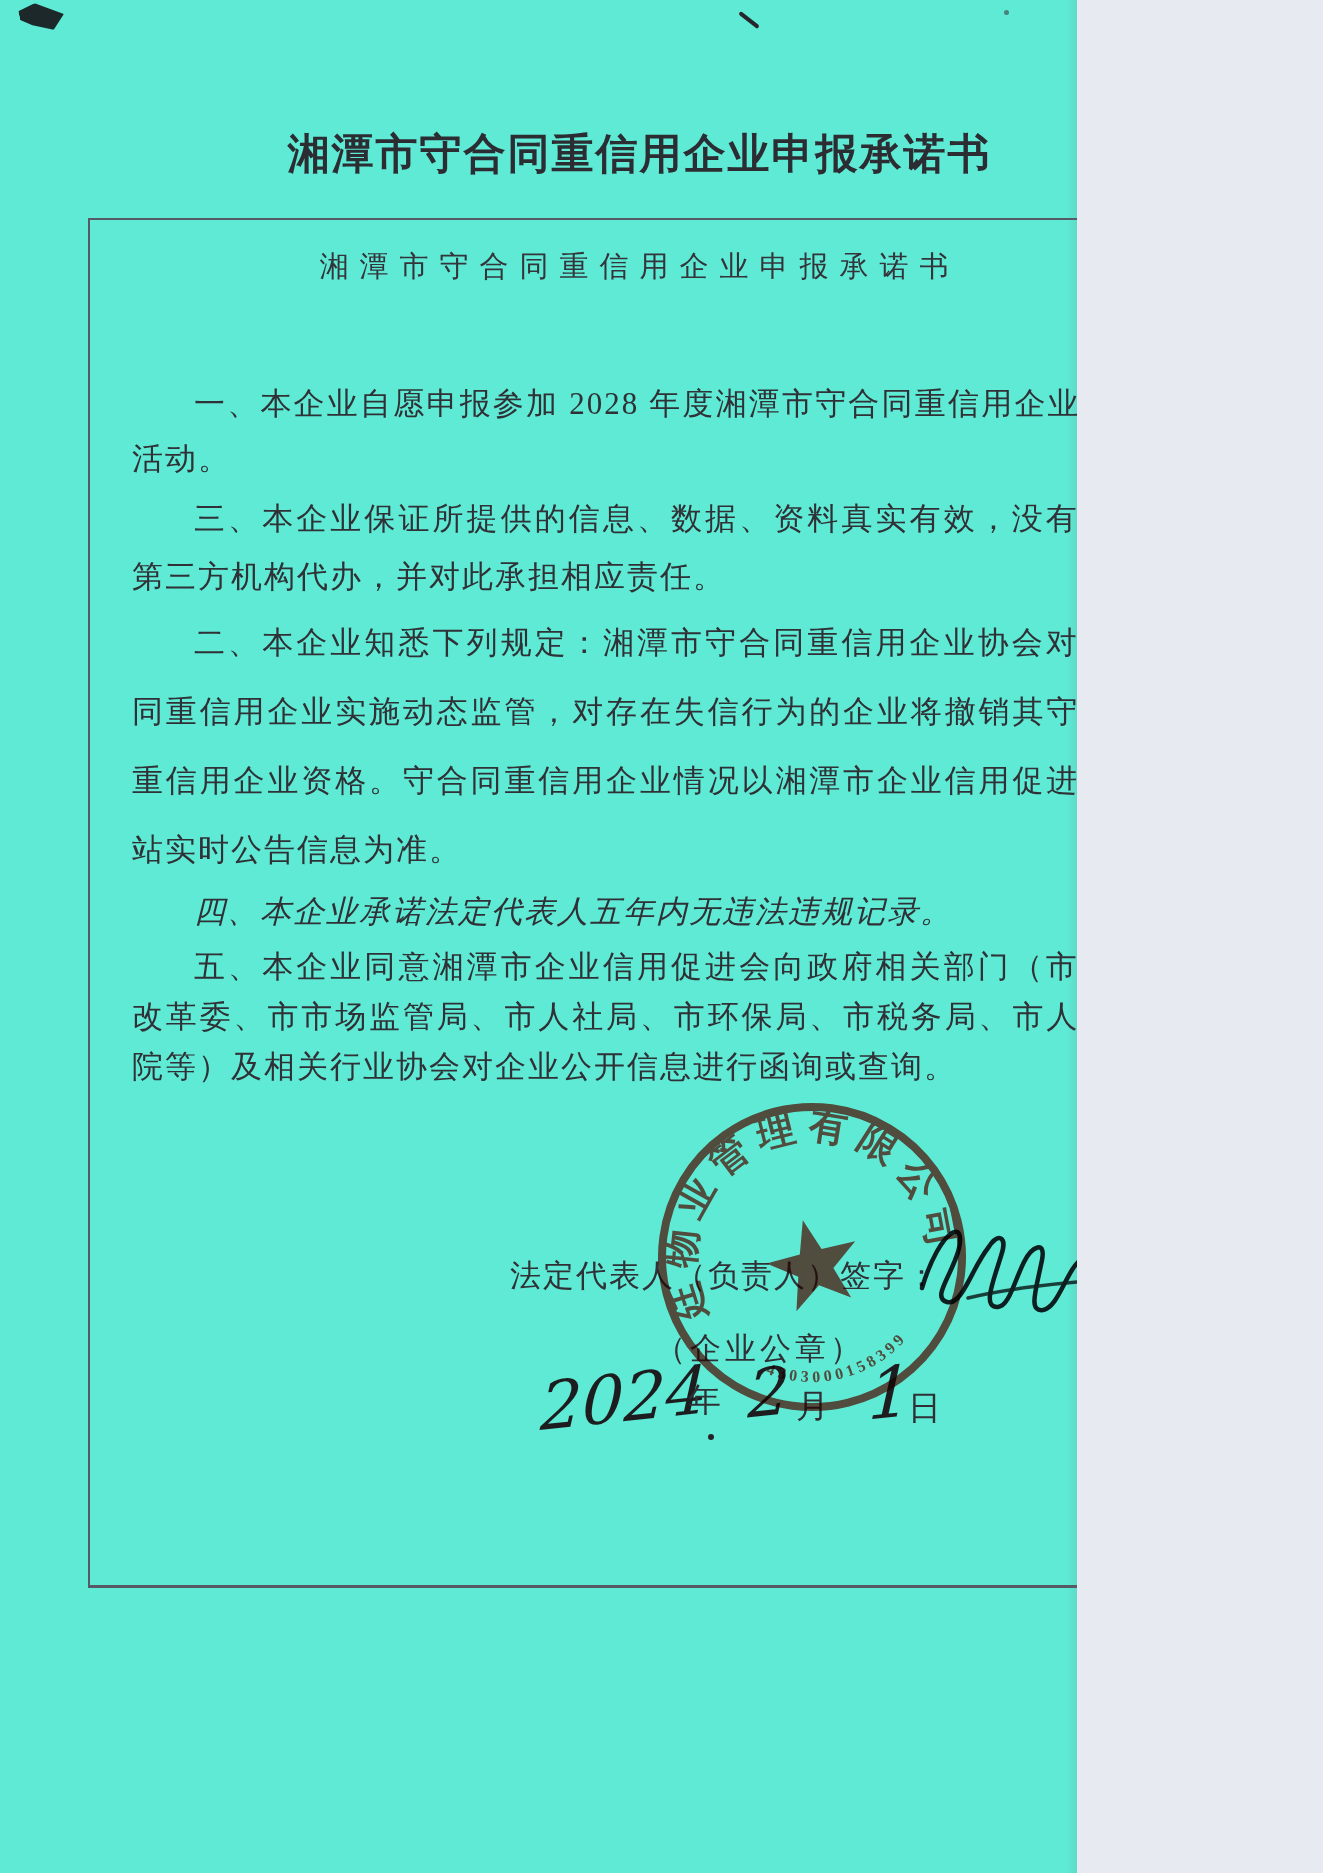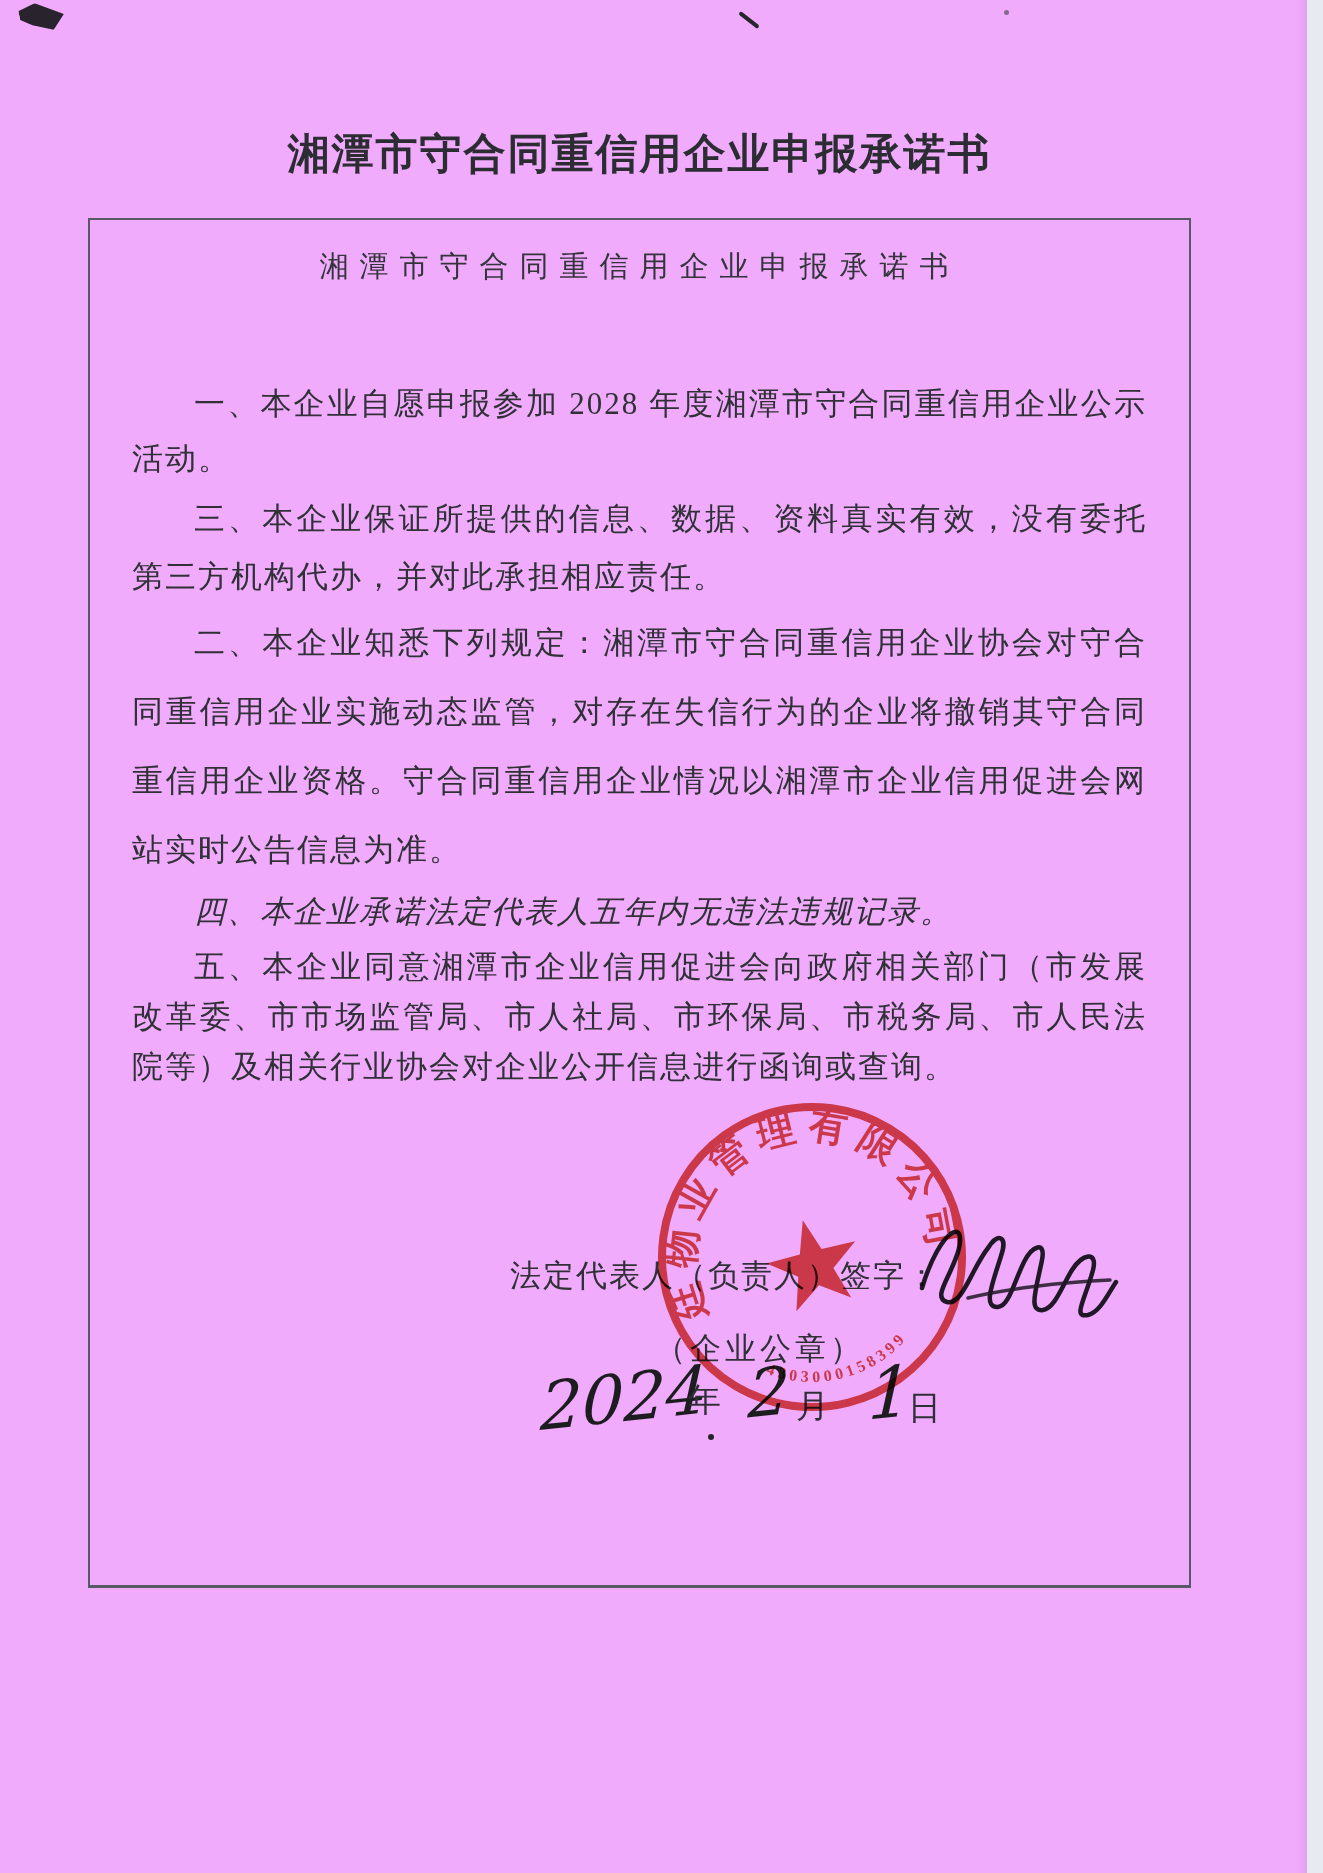--- a/index.html
+++ b/index.html
@@ -1,19 +1,19 @@
 <!DOCTYPE html>
 <html><head>
 <meta charset="utf-8">
 <style>
   html,body{margin:0;padding:0;background:#e8eaf2;}
   .page{
     position:relative;
-    width:1307px;height:1873px;
-    background:#f0abfc;
+    width:1077px;height:1873px;
+    background:#5eead4;
     overflow:hidden;
     font-family:"Liberation Serif","DejaVu Serif",serif;
     color:#33343a;
   }
   
   .edge-shade{position:absolute;top:0;right:0;width:10px;height:100%;
     background:linear-gradient(to right, rgba(80,84,100,0), rgba(80,84,100,0.10));}
   
   .artifact-a{position:absolute;left:20px;top:2px;width:44px;height:30px;
     background:#17171b;clip-path:polygon(0 15%,40% 0,100% 55%,70% 100%,25% 70%,0 45%);

